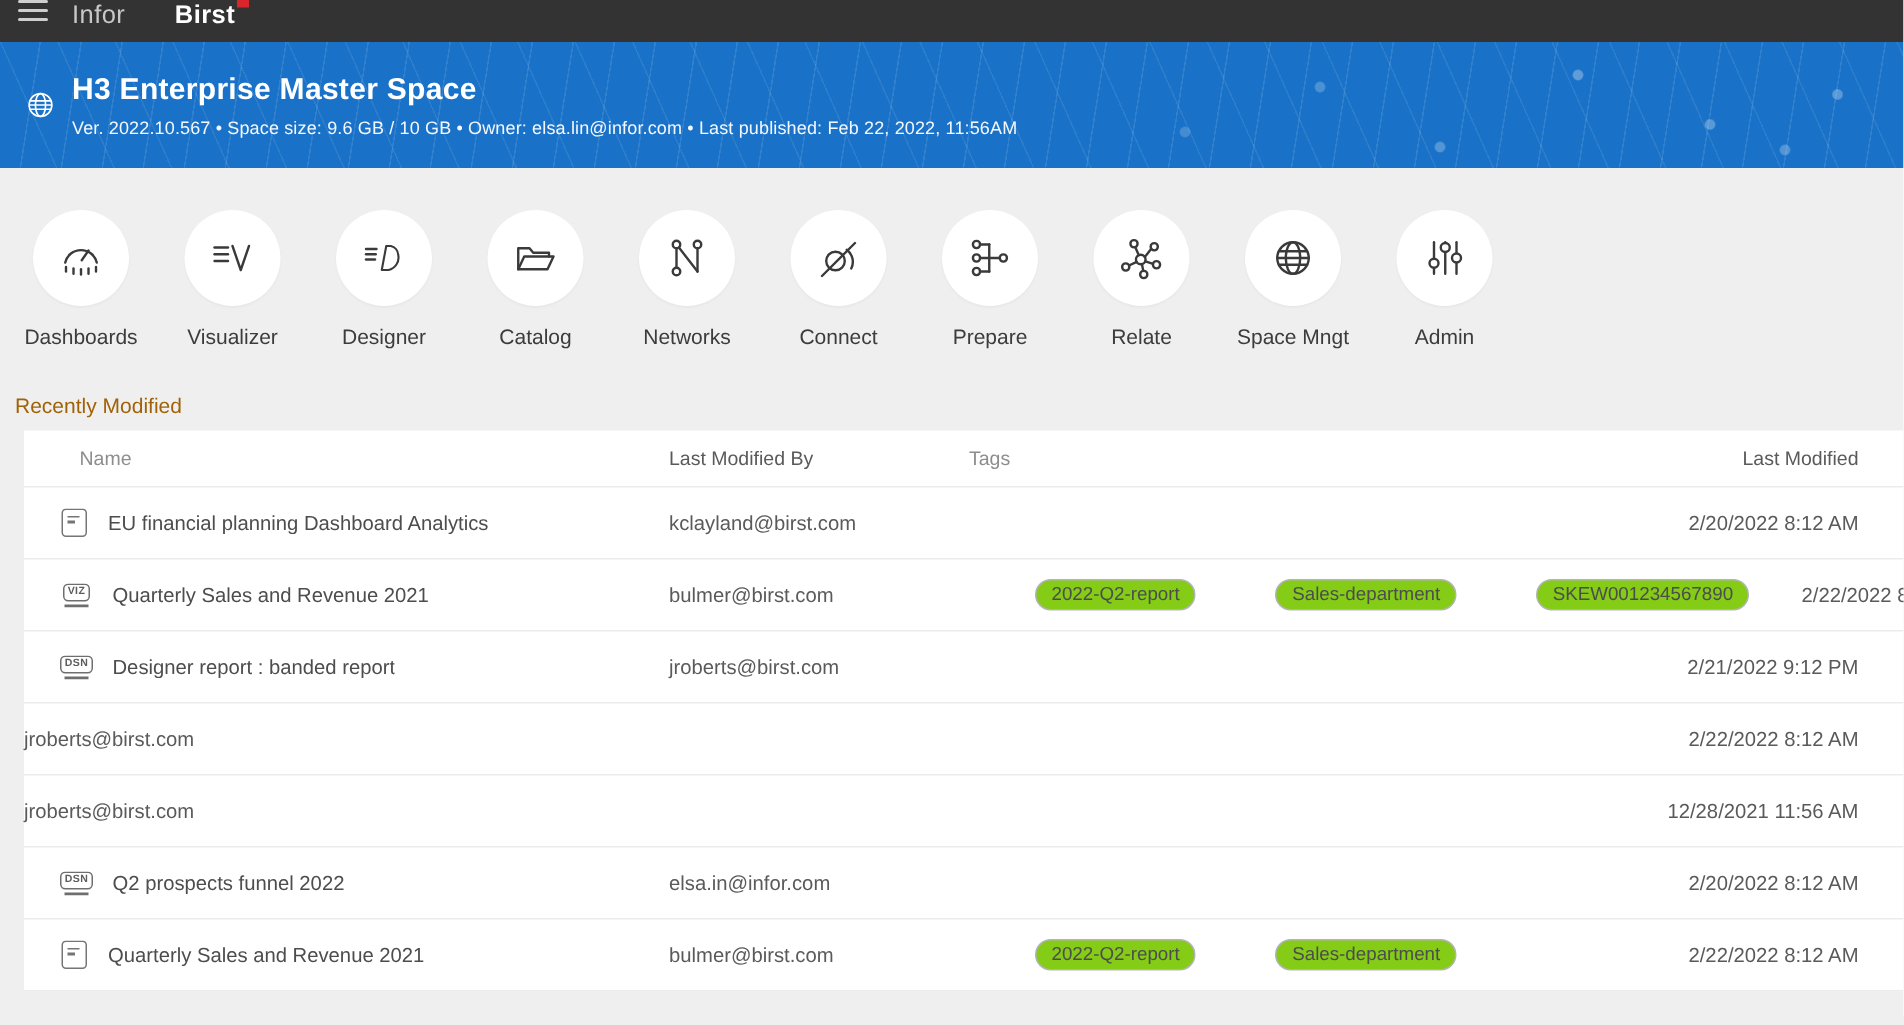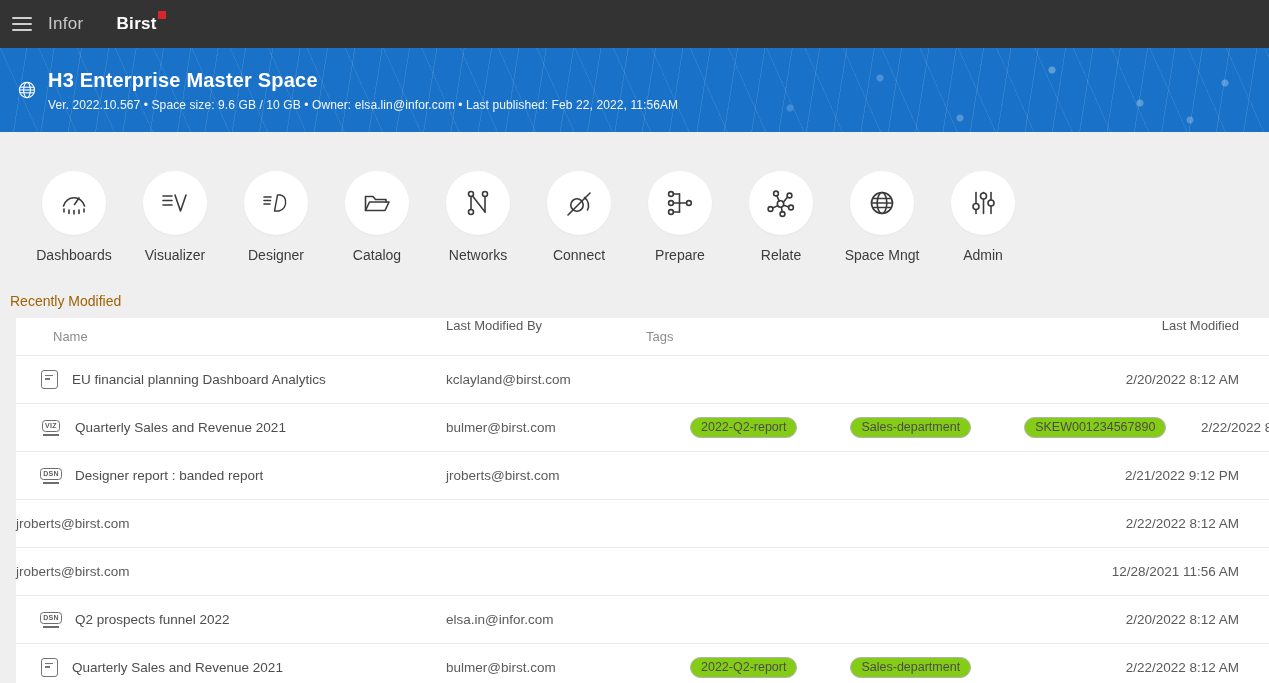--- a/index.html
+++ b/index.html
@@ -1,20 +1,20 @@
 <!DOCTYPE html>
 <html><head>
 <meta charset="utf-8">
 <style>
   * { margin:0; padding:0; box-sizing:border-box; }
   html,body { width:1269px; height:683px; overflow:hidden; }
   body { font-family:"Liberation Sans","DejaVu Sans",sans-serif; background:#efefef; color:#4a4a4a; }
 
   
-  .topbar { height:48px; background:#333333; display:flex; align-items:center; padding:0 12px; }
+  .topbar { height:28px; background:#333333; display:flex; align-items:flex-start; padding:0 12px; }
   .hamburger { width:20px; height:14px; display:flex; flex-direction:column; justify-content:space-between; cursor:pointer; margin-right:16px; }
   .hamburger i { display:block; height:2px; background:#cfcfcf; border-radius:1px; }
   .brand { display:flex; align-items:flex-start; font-size:17px; line-height:20px; position:relative; }
   .brand .infor { color:#c8c8c8; font-weight:400; letter-spacing:.3px; margin-right:5px; }
   .brand .birst { color:#ffffff; font-weight:700; letter-spacing:.3px;margin-left:28px; }
   .brand .redsq { width:8px; height:8px; background:#d8262c; display:inline-block; margin-left:1px; margin-top:-3px; }
 
   
   .banner {
     height:84px; position:relative; color:#fff; display:flex; align-items:center; padding:0 16px;
@@ -28,30 +28,30 @@
       radial-gradient(circle 3px at 1190px 72px, rgba(255,255,255,.25) 0 3px, transparent 4px),
       radial-gradient(circle 3px at 790px 60px, rgba(255,255,255,.18) 0 3px, transparent 4px),
       repeating-linear-gradient(99deg, transparent 0 26px, rgba(255,255,255,.10) 26px 27px),
       repeating-linear-gradient(66deg, transparent 0 34px, rgba(255,255,255,.08) 34px 35px);
   }
   .banner .globe-wrap { width:22px; margin-right:10px; flex:0 0 auto; display:flex; }
   .banner h1 { font-size:20px; font-weight:700; letter-spacing:.2px; margin-bottom:6px; }
   .banner .meta { font-size:12px; color:rgba(255,255,255,.95); letter-spacing:.1px; }
 
   
-  .modules { display:flex; padding:28px 0 0 29px;margin-top:11px; }
+  .modules { display:flex; padding:28px 0 0 9px; }
   .module { width:90px; margin-right:11px; display:flex; flex-direction:column; align-items:center; cursor:pointer; }
   .module .circle { width:64px; height:64px; border-radius:50%; background:#ffffff; display:flex; align-items:center; justify-content:center; box-shadow:0 1px 2px rgba(0,0,0,.04); }
   .module .mlabel { margin-top:12px; font-size:14px; color:#3c3c3c; white-space:nowrap; }
   .micon { stroke:#3a3a3a; fill:none; stroke-width:1.6; stroke-linecap:round; stroke-linejoin:round; }
 
   
   .section-title { font-size:14px; color:#a16207; padding:30px 0 9px 10px; }
   .table-card { background:#ffffff; margin-left:16px; }
-  .thead { display:flex; height:38px; border-bottom:1px solid #ebebeb; font-size:13px; color:#8d8d8d; }
+  .thead { display:flex; align-items:center; height:38px; border-bottom:1px solid #ebebeb; font-size:13px; color:#8d8d8d; }
   .trow { display:flex; align-items:center; height:48px; border-bottom:1px solid #ebebeb; font-size:13.5px; color:#4d4d4d; cursor:pointer; }
   .c-name  { flex:0 0 430px; display:flex; align-items:center; padding-left:25px; overflow:hidden; white-space:nowrap; }
   .thead .c-name { padding-left:37px; }
   .c-by    { flex:0 0 200px; padding-left:0; color:#5a5a5a; }
   .c-tags  { flex:1 1 auto; display:flex; align-items:center; gap:9px; }
   .c-date  { flex:0 0 178px; text-align:right; padding-right:30px; color:#5a5a5a; white-space:nowrap; }
   .name-text { margin-left:14px; overflow:hidden; text-overflow:ellipsis; }
 
   
   .doc-icon { width:17px; height:19px; border:1.5px solid #757575; border-radius:3px; position:relative; flex:0 0 auto; }

